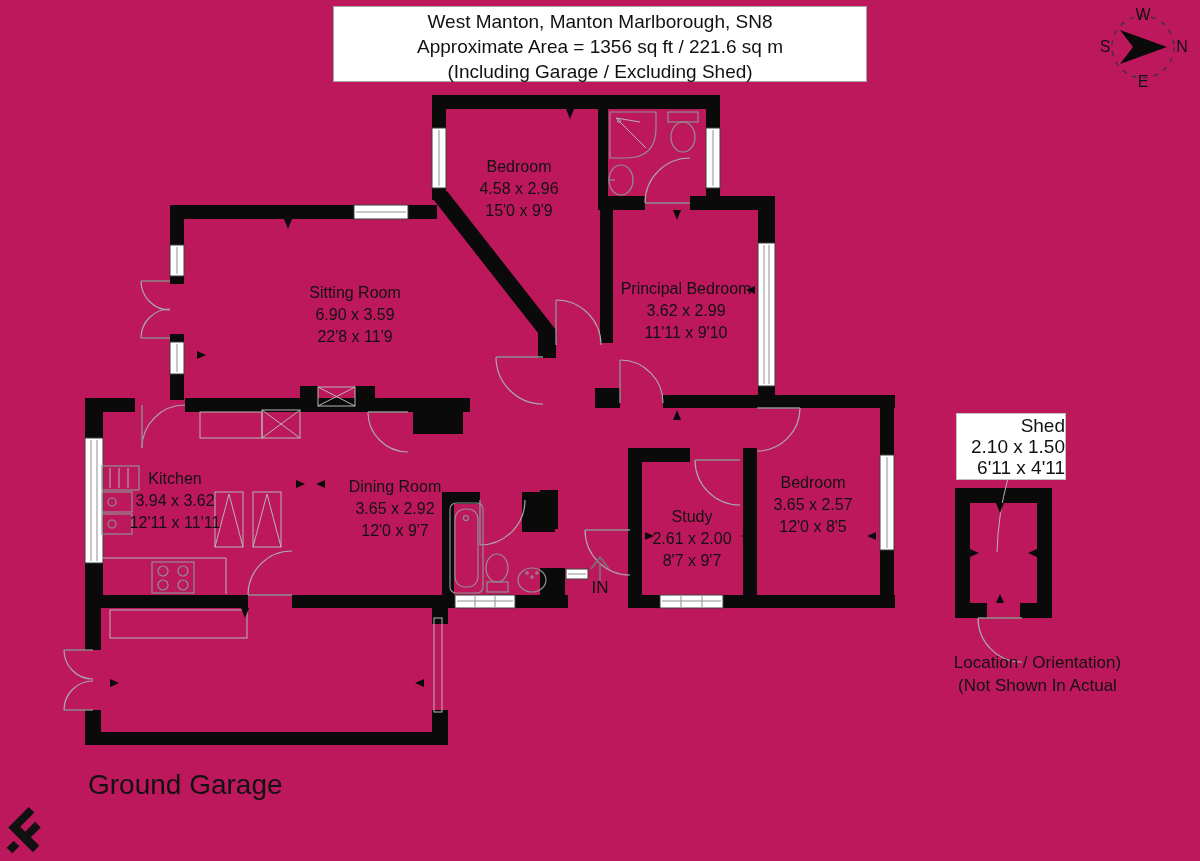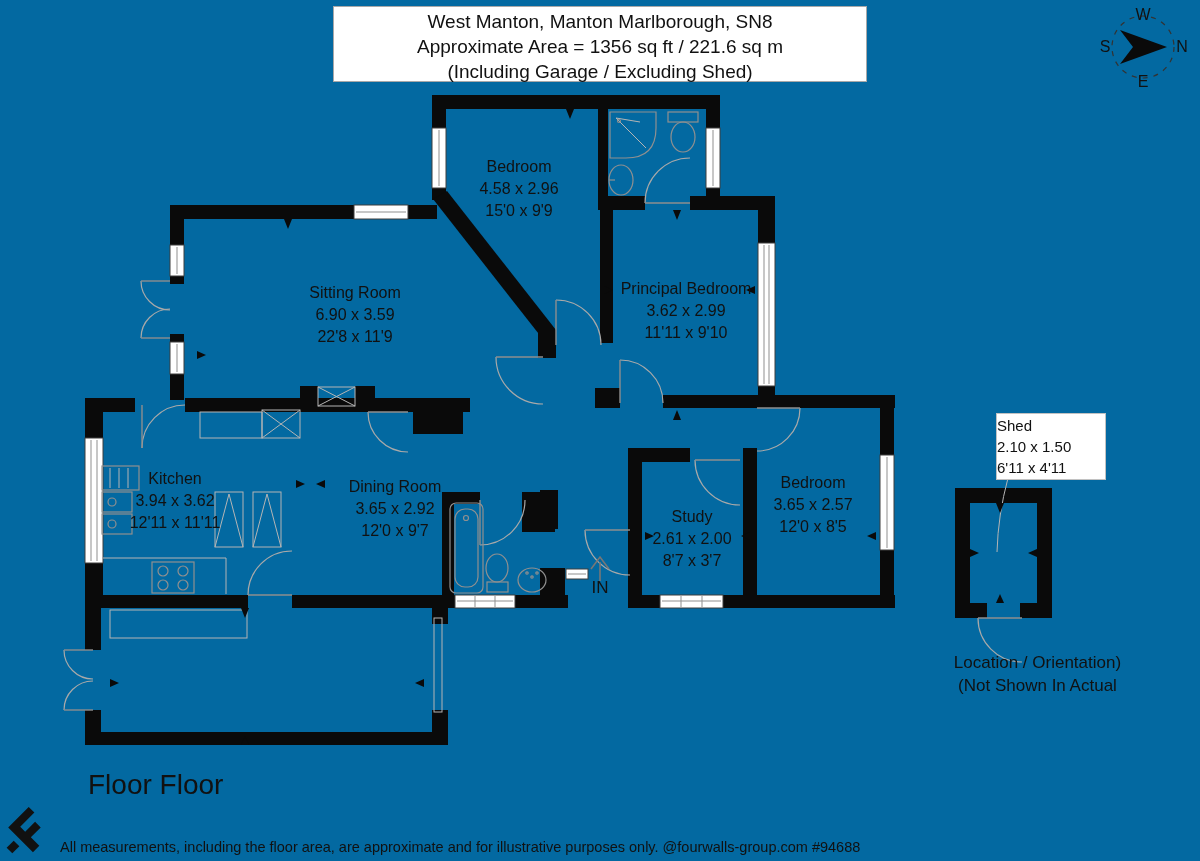--- a/index.html
+++ b/index.html
@@ -1,24 +1,24 @@
 <!DOCTYPE html>
 <html><head>
 <meta charset="utf-8">
 <style>
   html,body{margin:0;padding:0;background:#fff;}
-  .page{position:relative;width:1200px;height:861px;background:#0369a1;overflow:hidden;
+  .page{position:relative;width:1200px;height:861px;background:#be185d;overflow:hidden;
         font-family:"Liberation Sans",sans-serif;color:#111;}
   .plan-svg{position:absolute;left:0;top:0;}
   .title-box{position:absolute;left:333px;top:6px;width:534px;height:76px;
              border:1px solid #a8a8a8;background:#fff;text-align:center;
              font-size:19px;line-height:25px;padding-top:2px;box-sizing:border-box;}
   .room-label{position:absolute;text-align:center;font-size:16px;line-height:22px;white-space:nowrap;}
   .shed-box{position:absolute;left:956px;top:413px;width:108px;border:1px solid #c2c2c2;
-            background:#fff;text-align:left;font-size:15px;line-height:21px;padding:1px 0;margin-left:40px;}
+            background:#fff;text-align:right;font-size:19px;line-height:21px;padding:1px 0;}
   .shed-note{position:absolute;left:930px;top:651px;width:215px;text-align:center;
              font-size:17px;line-height:23px;}
   .in-label{position:absolute;left:575px;top:578px;width:50px;text-align:center;font-size:17px;}
   .floor-label{position:absolute;left:88px;top:769px;font-size:28px;}
   .footer-line1{position:absolute;left:60px;top:814px;font-size:14.5px;}
   .footer-line2{position:absolute;left:60px;top:839px;font-size:14.5px;}
   .wall{fill:#0a0a0a;}
   .win{fill:#fff;stroke:#3f3f3f;stroke-width:1;}
   .winline{stroke:#8f8f8f;stroke-width:1;}
   .door{fill:none;stroke:#a9a9a9;stroke-width:1.2;}
@@ -288,41 +288,40 @@
     <div>12'11 x 11'11</div>
   </div>
   <div class="room-label" style="left:305px;top:476px;width:180px;">
     <div>Dining Room</div>
     <div>3.65 x 2.92</div>
     <div>12'0 x 9'7</div>
   </div>
   <div class="room-label" style="left:602px;top:506px;width:180px;">
     <div>Study</div>
     <div>2.61 x 2.00</div>
-    <div>8'7 x 3'7</div>
+    <div>8'7 x 9'7</div>
   </div>
   <div class="room-label" style="left:723px;top:472px;width:180px;">
     <div>Bedroom</div>
     <div>3.65 x 2.57</div>
     <div>12'0 x 8'5</div>
   </div>
 
   <div class="shed-box">
     <div>Shed</div>
     <div>2.10 x 1.50</div>
     <div>6'11 x 4'11</div>
   </div>
   <div class="shed-note">
     <div>Location / Orientation)</div>
     <div>(Not Shown In Actual</div>
   </div>
 
   <div class="in-label">IN</div>
-  <div class="floor-label">Floor Floor</div>
-  <div class="footer-line2">All measurements, including the floor area, are approximate and for illustrative purposes only. @fourwalls-group.com #94688</div>
+  <div class="floor-label">Ground Garage</div>
 
   <svg class="plan-svg" style="left:0px;top:800px;" width="60" height="61" viewBox="0 0 60 61">
     <g transform="translate(28,26) rotate(-45)">
       <path d="M-15 -13 h29 v8 h-20 v7 h14 v8 h-14 v12 h-9 z" fill="#111"></path>
     </g>
     <g transform="translate(13,47) rotate(-45)">
       <rect x="-5" y="-4" width="10" height="8" fill="#111"></rect>
     </g>
   </svg>
 

